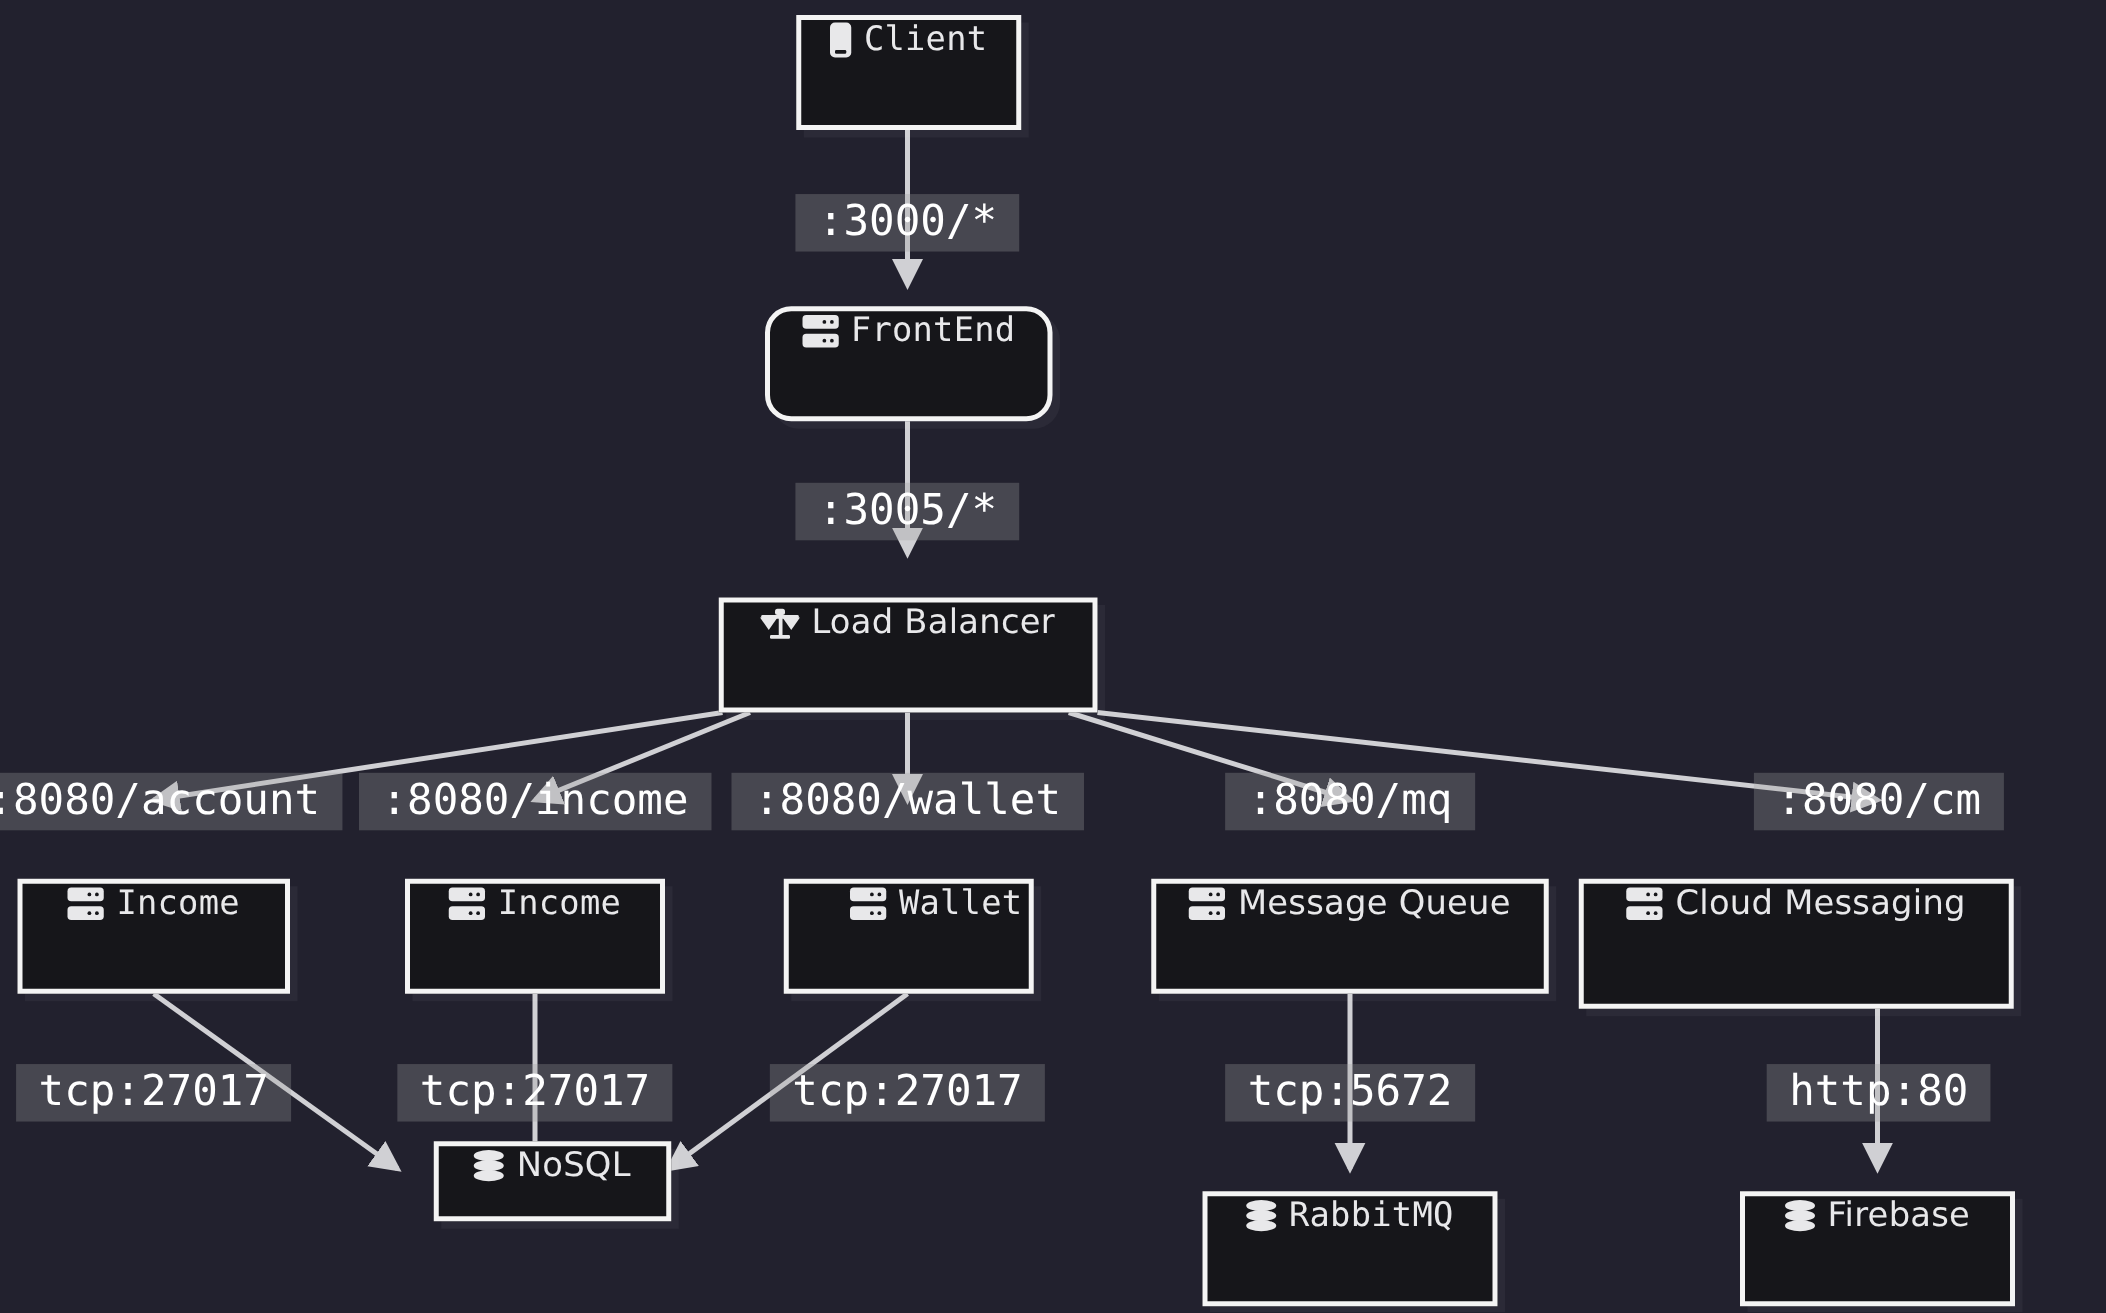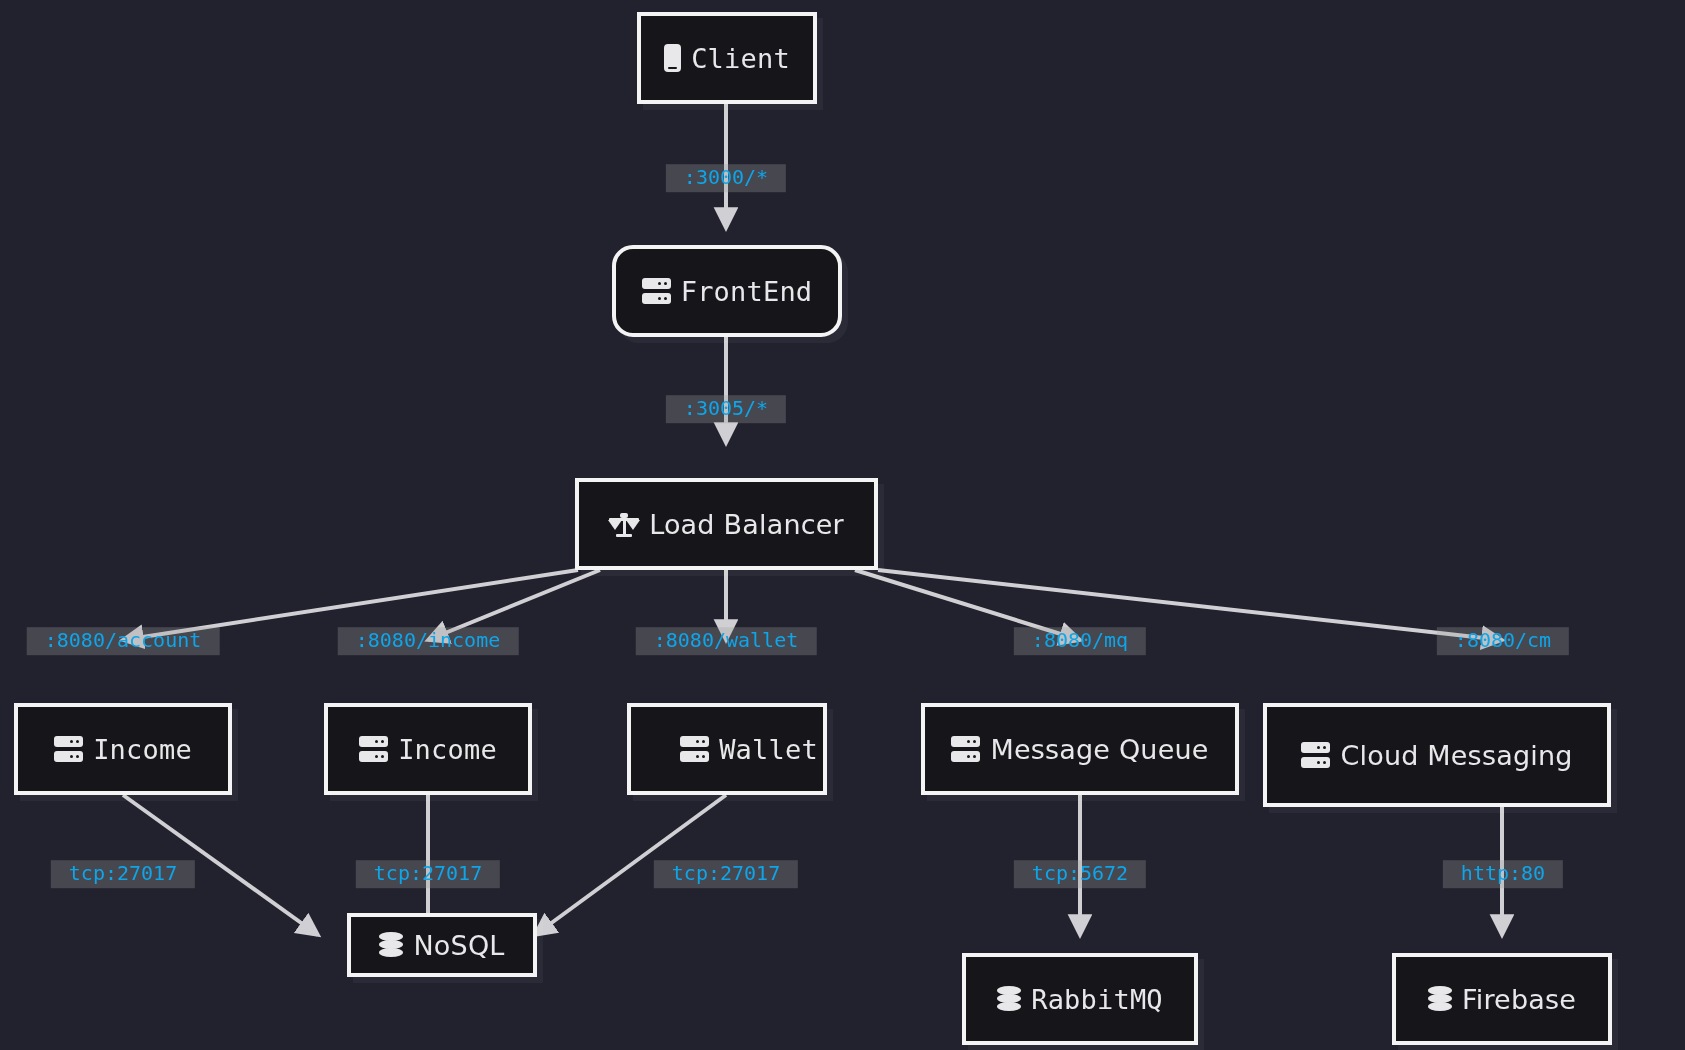--- a/index.html
+++ b/index.html
@@ -23,21 +23,21 @@
     pointer-events: none;
   }
 
   
   .node {
     position: absolute;
     box-sizing: border-box;
     background: #16161a;
     border: 4px solid #f4f4f4;
     display: flex;
-    align-items: center;
+    align-items: flex-start;
     justify-content: center;
     color: #e8e8ea;
     white-space: nowrap;
     box-shadow: 6px 6px 0 rgba(255,255,255,0.045);
     z-index: 3;
   }
   .node .label {
     display: inline-flex;
     align-items: center;
     gap: 10px;
@@ -150,23 +150,23 @@
   }
   .ico-db s:nth-child(1) { top: 0; }
   .ico-db s:nth-child(2) { top: 8px; }
   .ico-db s:nth-child(3) { top: 16px; }
 
   
   .edge-label {
     position: absolute;
     transform: translate(-50%, -50%);
     background: rgba(160,160,160,0.30);
-    color: #0ea5e9;
+    color: #ffffff;
     font-family: "DejaVu Sans Mono", monospace;
-    font-size: 20px;
+    font-size: 34px;
     line-height: 1.28;
     padding: 1px 18px;
     white-space: nowrap;
     z-index: 4;
   }
 </style>
 </head>
 <body>
 
 <div id="canvas">

